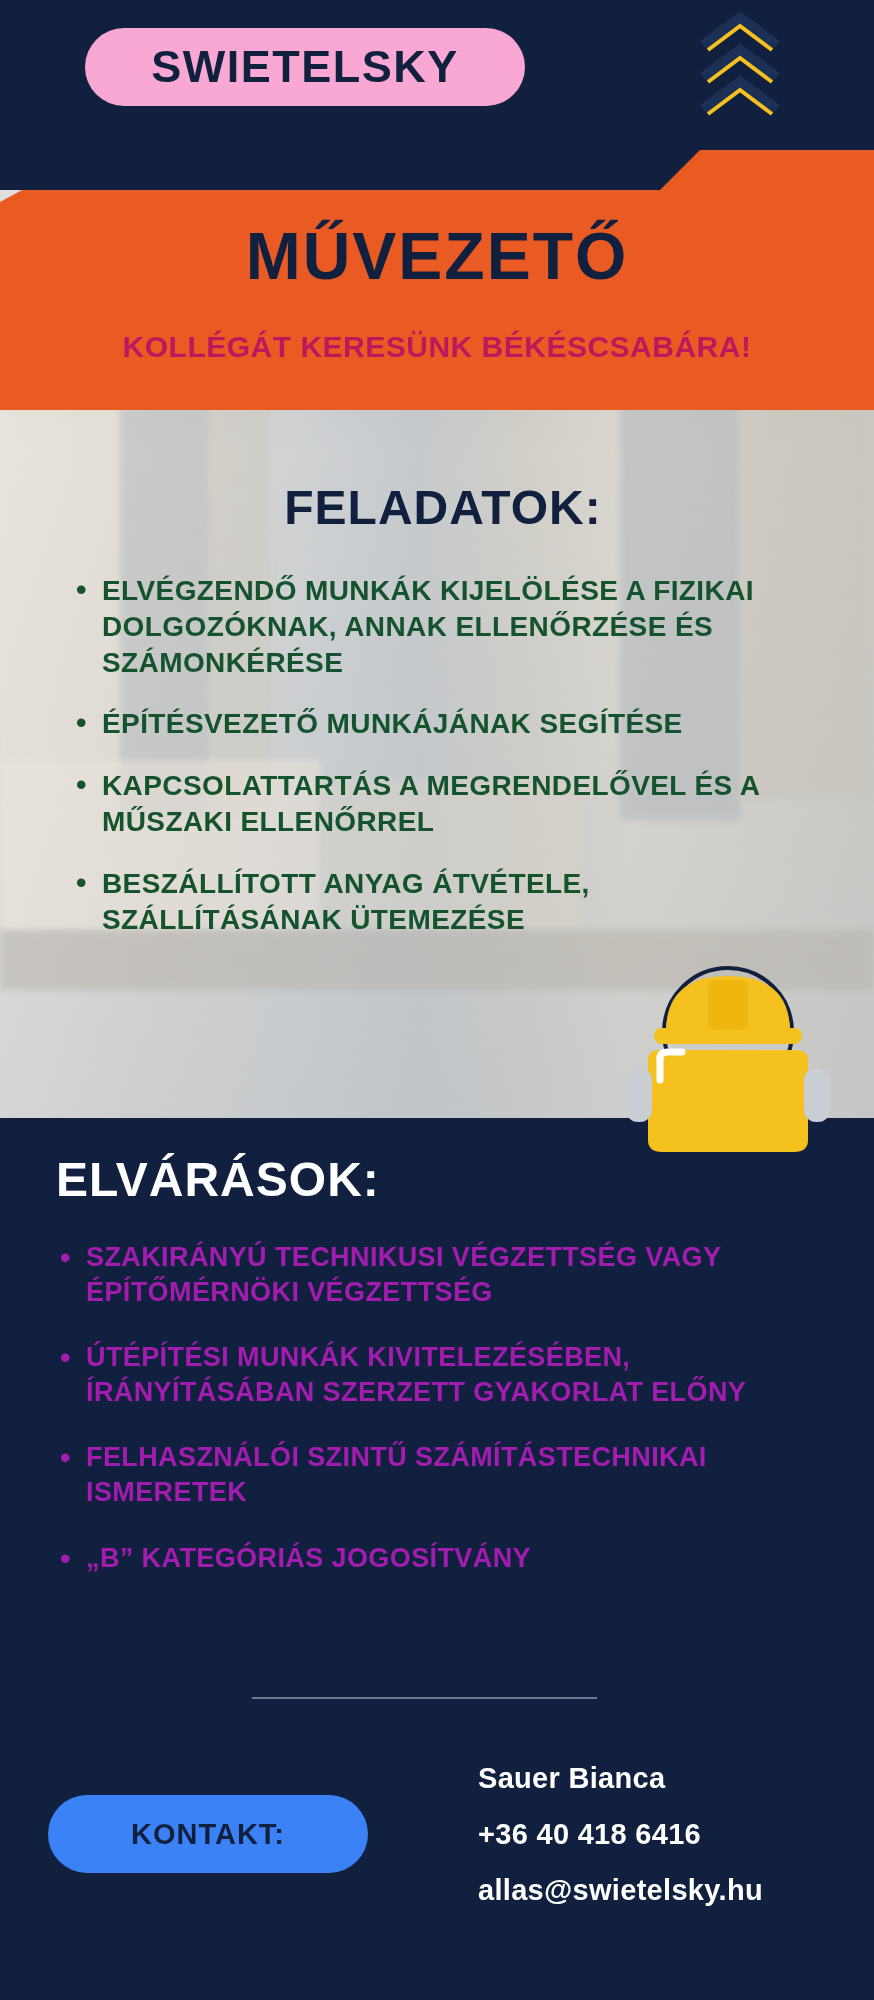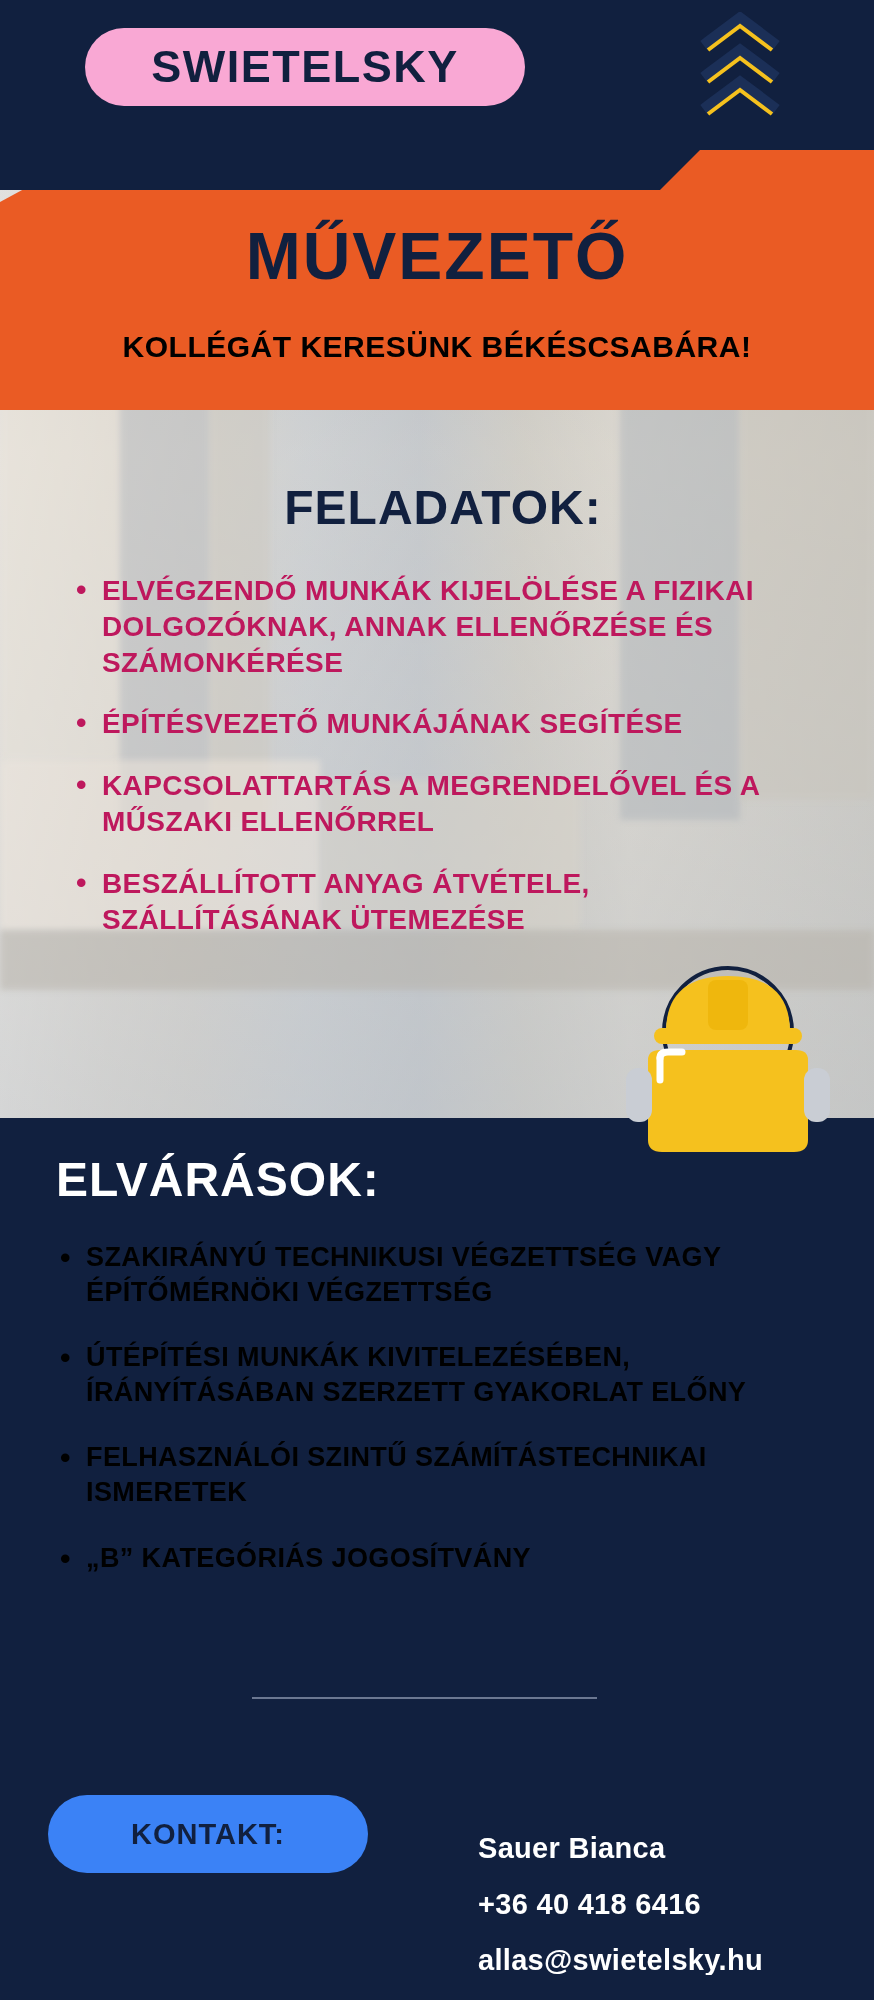--- a/index.html
+++ b/index.html
@@ -100,21 +100,21 @@
     letter-spacing: 2px;
     z-index: 4;
   }
   .job-sub {
     position: absolute;
     left: 0; top: 330px;
     width: 874px;
     text-align: center;
     font-size: 30px;
     font-weight: bold;
-    color: #000000;
+    color: #be185d;
     letter-spacing: 0.5px;
     z-index: 4;
   }
 
   
   .tasks {
     position: absolute;
     left: 0; top: 480px;
     width: 874px;
     z-index: 4;
@@ -129,21 +129,21 @@
     margin-bottom: 38px;
   }
   .tasks ul {
     list-style: none;
     margin: 0 40px 0 60px;
   }
   .tasks li {
     position: relative;
     font-size: 28px;
     font-weight: bold;
-    color: #be185d;
+    color: #14532d;
     line-height: 1.28;
     letter-spacing: 0.4px;
     margin-bottom: 26px;
     padding-left: 30px;
   }
   .tasks li::before {
     content: "•";
     position: absolute;
     left: 4px; top: -2px;
     font-size: 30px;
@@ -170,21 +170,21 @@
     position: absolute;
     left: 58px; top: 1240px;
     width: 790px;
     z-index: 6;
   }
   .reqs ul { list-style: none; }
   .reqs li {
     position: relative;
     font-size: 27px;
     font-weight: bold;
-    color: #000000;
+    color: #a21caf;
     line-height: 1.3;
     letter-spacing: 0.4px;
     margin-bottom: 30px;
     padding-left: 28px;
   }
   .reqs li::before {
     content: "•";
     position: absolute;
     left: 2px; top: -2px;
     font-size: 30px;
@@ -211,21 +211,21 @@
     cursor: pointer;
   }
   .kontakt-btn span {
     color: #11203f;
     font-size: 29px;
     font-weight: bold;
     letter-spacing: 1px;
   }
   .contact-lines {
     position: absolute;
-    left: 478px; top: 1832px;
+    left: 478px; top: 1762px;
     z-index: 6;
   }
   .contact-lines div {
     color: #ffffff;
     font-size: 29px;
     font-weight: bold;
     margin-bottom: 23px;
     letter-spacing: 0.3px;
   }
 

